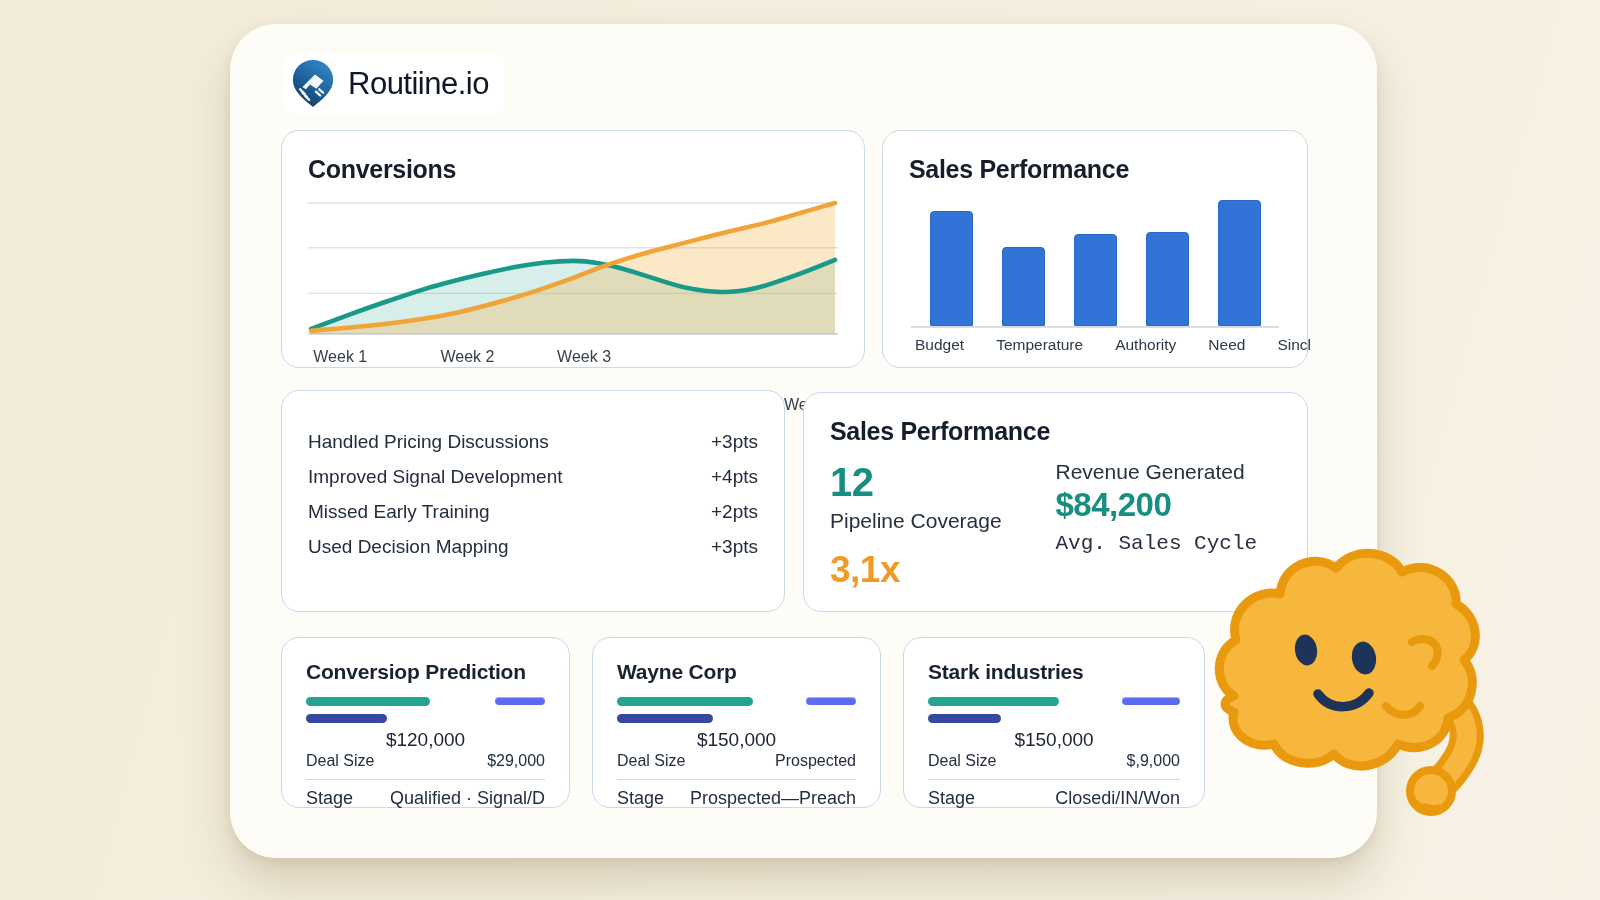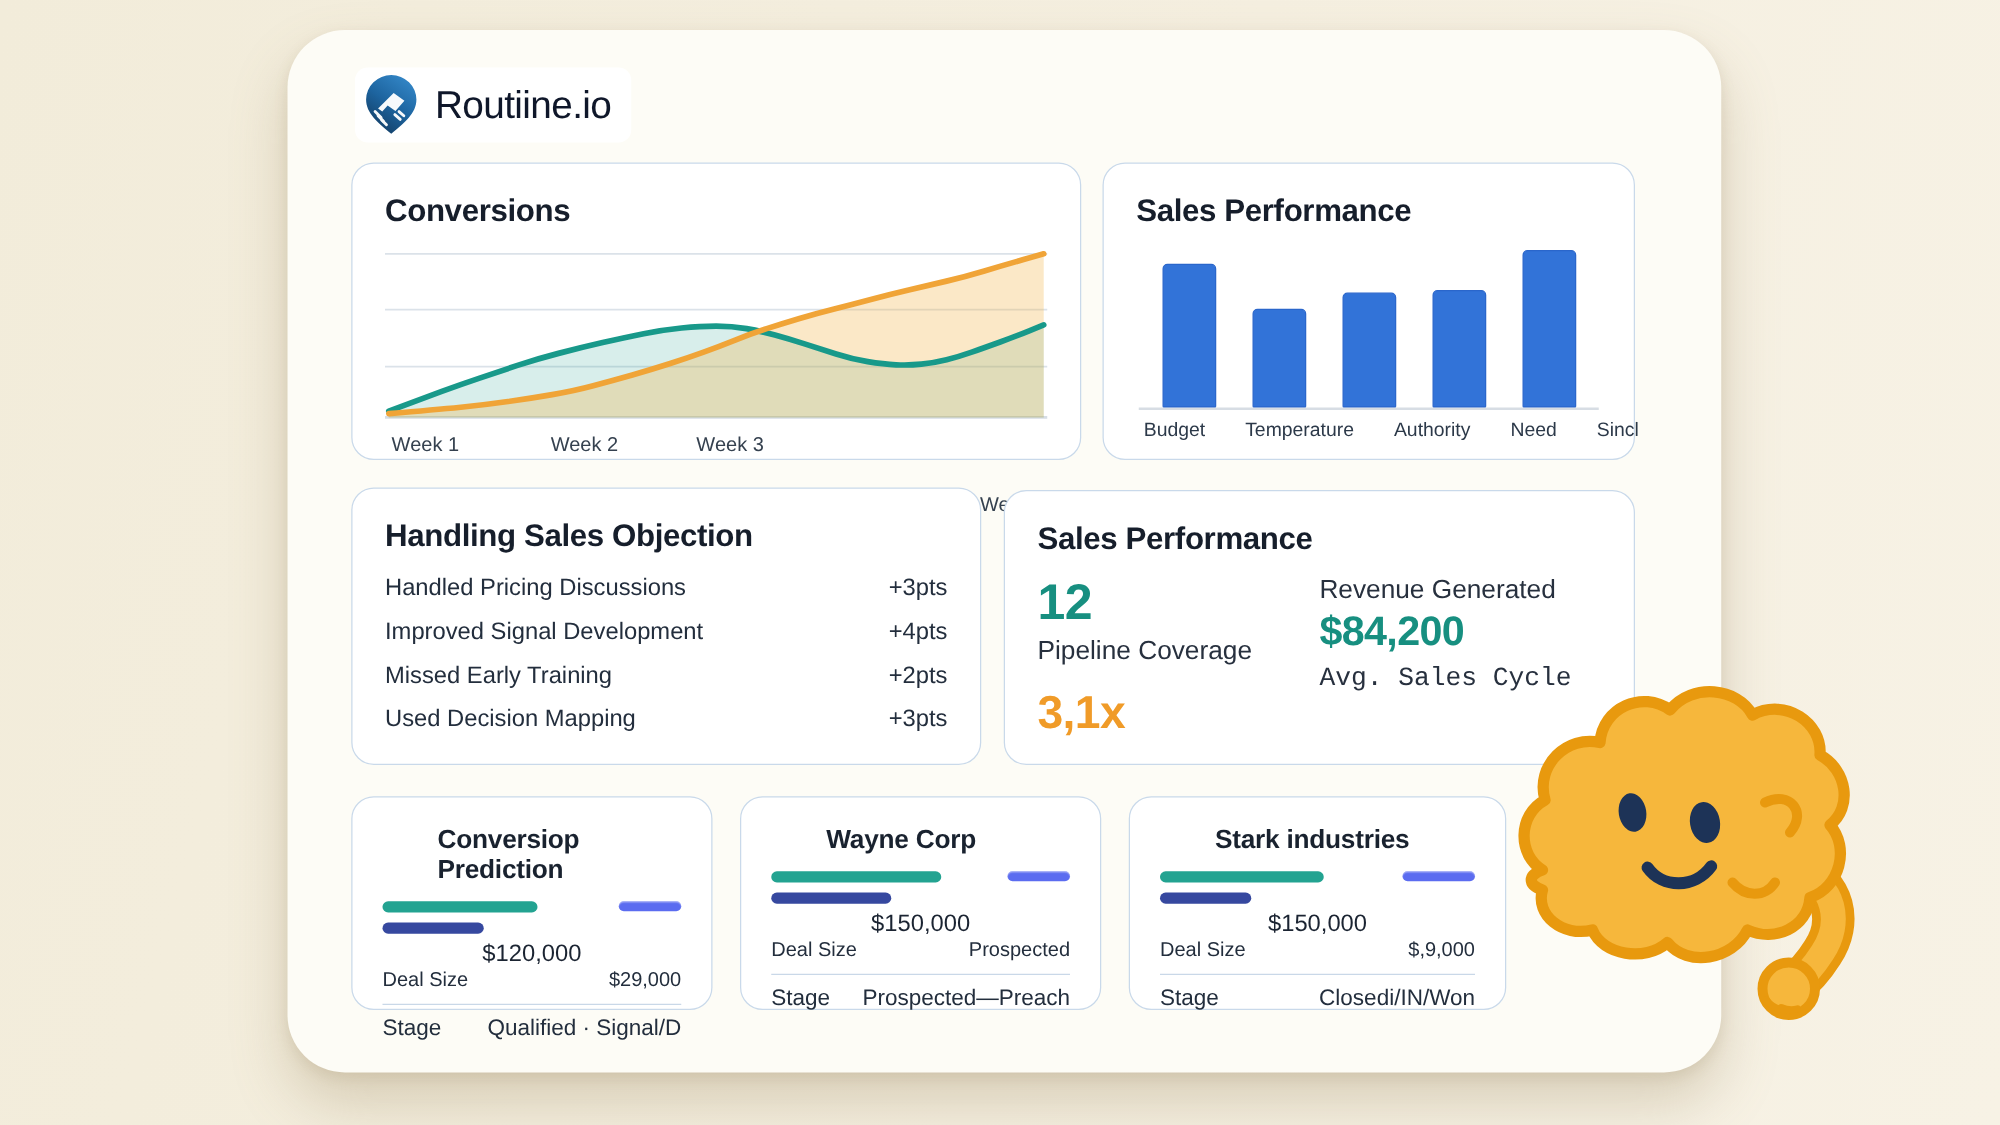--- a/index.html
+++ b/index.html
@@ -66,21 +66,21 @@
   .stat-big-orange { font-size:37px; font-weight:700; color:#f09b28; margin-top:16px; letter-spacing:-0.5px; }
   .stat-money { font-size:33px; font-weight:700; color:#178f80; margin-top:2px; letter-spacing:-0.5px; }
   .stats-col-right .stat-label { margin-top:0; }
   .stats-col-right .cycle-label { margin-top:8px;font-family:Liberation Mono, monospace; }
 
   
   .deal-card { padding:22px 24px; }
   .deal-1 { left:51px; top:613px; width:289px; height:171px; }
   .deal-2 { left:362px; top:613px; width:289px; height:171px; }
   .deal-3 { left:673px; top:613px; width:302px; height:171px; }
-  .deal-title { font-size:21px; font-weight:700; letter-spacing:-0.2px; color:#19222f;margin-left:44px; }
+  .deal-title { font-size:21px; font-weight:700; letter-spacing:-0.2px; color:#19222f; }
   .deal-bars { margin-top:13px; position:relative; }
   .bar-teal { height:9px; border-radius:5px; background:#23a391; }
   .bar-navy { height:9px; border-radius:5px; background:#36489f; margin-top:8px; }
   .bar-pill { position:absolute; right:0; top:0; height:8px; border-radius:5px;
               background:#5b6cf0; box-shadow:inset 0 1px 1px rgba(255,255,255,.45); }
   .deal-amount { text-align:center; font-size:19px; font-weight:500; color:#1b2432; margin-top:6px; }
   .deal-size-row { display:flex; justify-content:space-between; align-items:flex-end; font-size:16px; color:#232e3d; margin-top:1px; }
   .deal-divider { border:none; border-top:1.5px solid #c9d8e8; margin:9px 0 8px; }
   .stage-row { display:flex; justify-content:space-between; font-size:18px; color:#232e3d; white-space:nowrap; }
 
@@ -161,21 +161,20 @@
       <div class="bar-labels">
         <span>Budget</span>
         <span>Temperature</span>
         <span>Authority</span>
         <span>Need</span>
         <span>Sincl</span>
       </div>
     </div>
 
     <div class="card card-objections">
-      <div class="card-title">Handling Sales Objection</div>
       <div class="obj-list">
         <div class="obj-row">
           <span>Handled Pricing Discussions</span>
           <span class="obj-pts">+3pts</span>
         </div>
         <div class="obj-row">
           <span>Improved Signal Development</span>
           <span class="obj-pts">+4pts</span>
         </div>
         <div class="obj-row">

